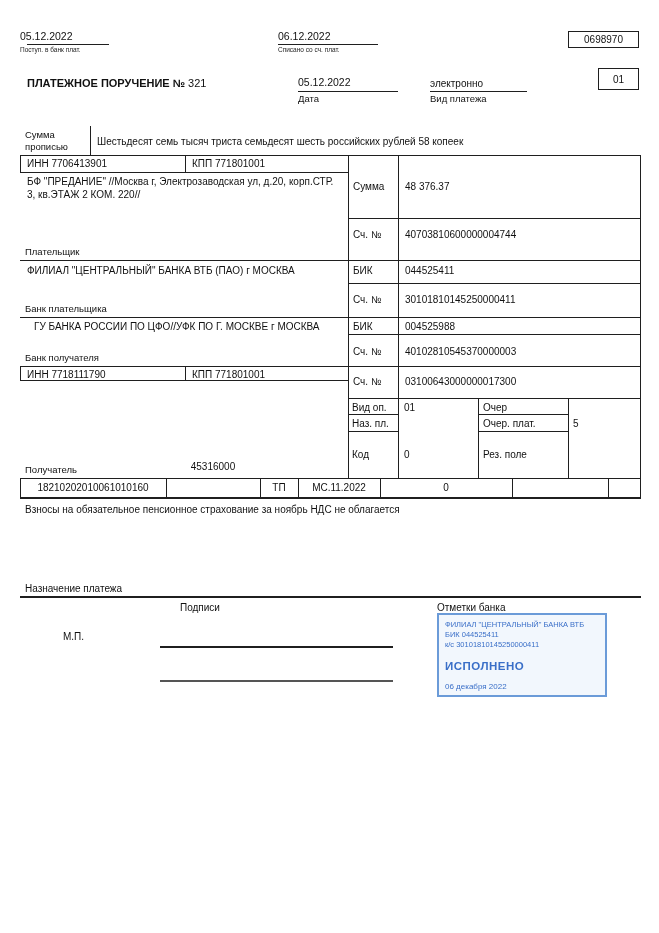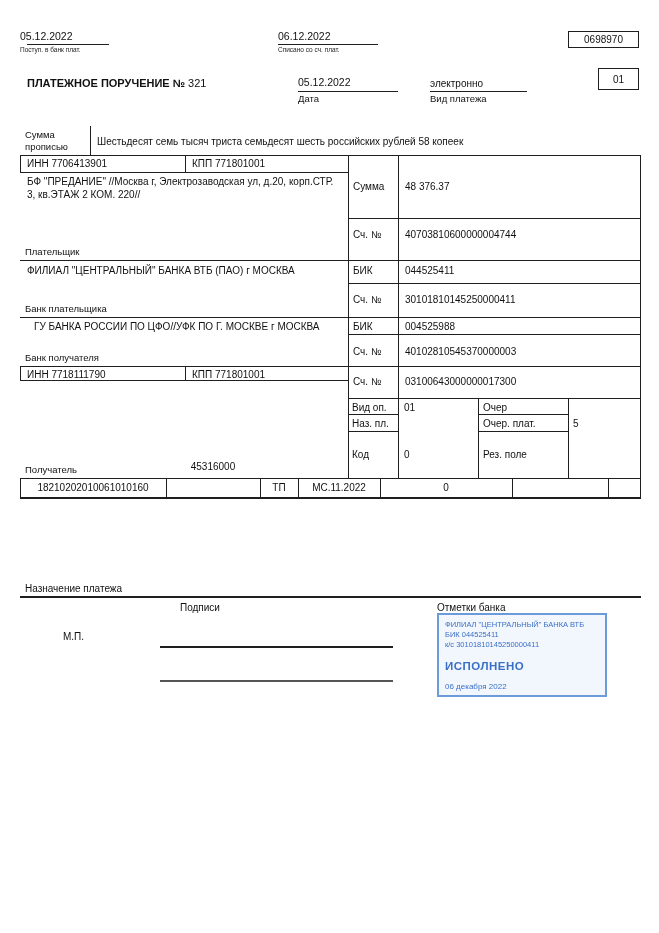--- a/index.html
+++ b/index.html
@@ -139,20 +139,21 @@
   <div class="vl" style="left:608px;top:478px;height:20px;"></div>
 
   <div class="cell" style="left:20px;top:478px;width:146px;height:19px;">18210202010061010160</div>
   <div class="cell" style="left:166px;top:450px;width:94px;height:33px;">45316000</div>
   <div class="cell" style="left:260px;top:478px;width:38px;height:19px;">ТП</div>
   <div class="cell" style="left:298px;top:478px;width:82px;height:19px;">МС.11.2022</div>
   <div class="cell" style="left:380px;top:478px;width:132px;height:19px;">0</div>
   <div class="cell" style="left:512px;top:478px;width:96px;height:19px;"></div>
   <div class="cell" style="left:608px;top:478px;width:32px;height:19px;"></div>
 
+  <div class="t" style="left:25px;top:503px;">Взносы на обязательное пенсионное страхование за ноябрь НДС не облагается</div>
   <div class="t" style="left:25px;top:582px;">Назначение платежа</div>
   <div class="hl" style="left:20px;top:596px;width:621px;height:2px;"></div>
 
   <div class="t ctr" style="left:180px;top:601px;width:180px;">Подписи</div>
   <div class="t ctr" style="left:437px;top:601px;width:170px;">Отметки банка</div>
   <div class="t" style="left:63px;top:630px;">М.П.</div>
   <div class="hl" style="left:160px;top:646px;width:233px;height:1.5px;"></div>
   <div class="hl" style="left:160px;top:680px;width:233px;height:2px;background:#555;"></div>
 
   <div class="stamp" style="border-color: rgb(107, 155, 216); color: rgb(58, 111, 200); background: rgb(242, 247, 253);">

